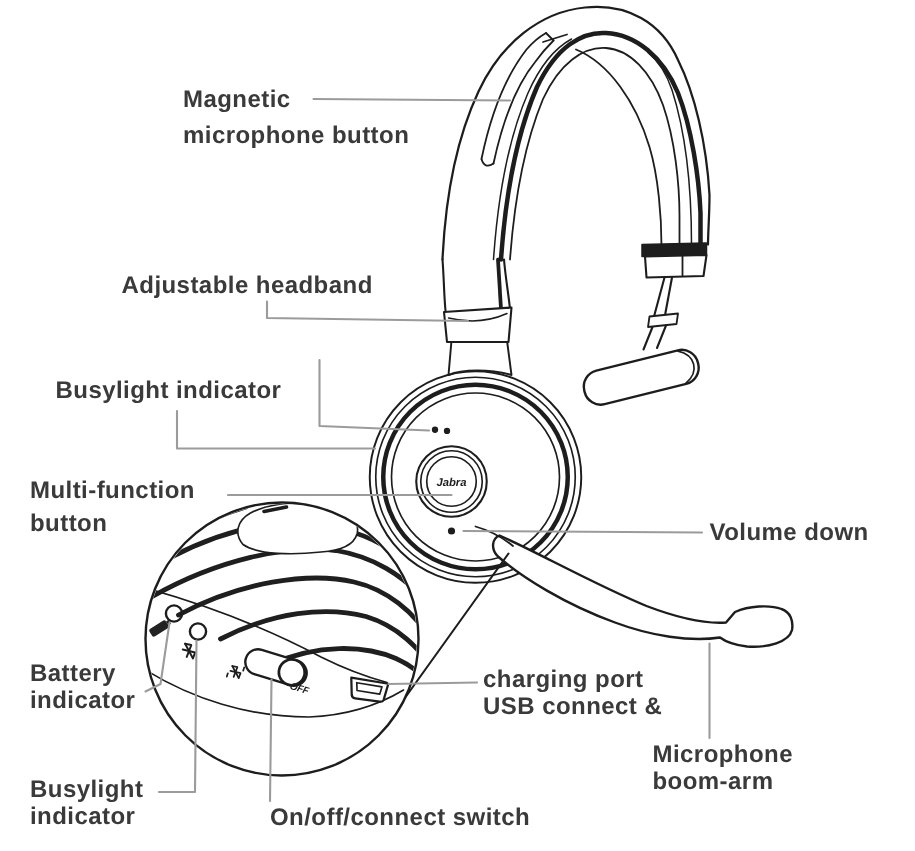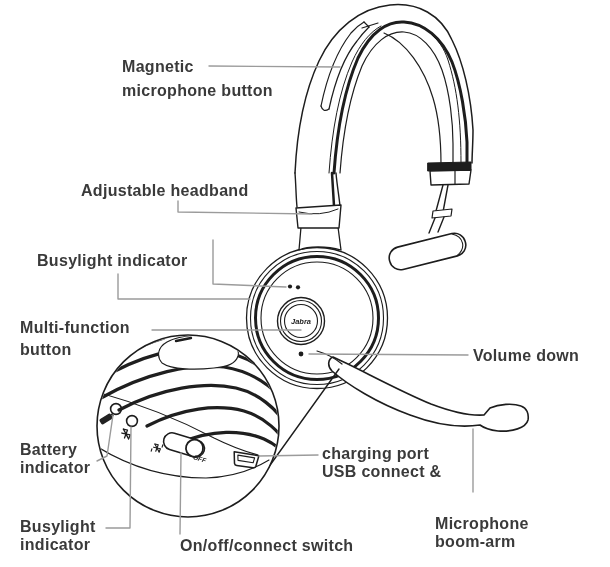--- a/index.html
+++ b/index.html
@@ -183,21 +183,21 @@
 <div class="lbl" style="left:20px;top:429px;margin-top:12px;">
   <span>Battery</span>
   <span>indicator</span>
 </div>
 
 <div class="lbl" style="left:322px;top:445px;">
   <span>charging port</span>
   <span>USB connect &amp;</span>
 </div>
 
-<div class="lbl" style="left:435px;top:495px;margin-top:20px;">
+<div class="lbl" style="left:435px;top:495px;">
   <span>Microphone</span>
   <span>boom-arm</span>
 </div>
 
 <div class="lbl" style="left:20px;top:518px;">
   <span>Busylight</span>
   <span>indicator</span>
 </div>
 
 <div class="lbl" style="left:180px;top:537px;">

